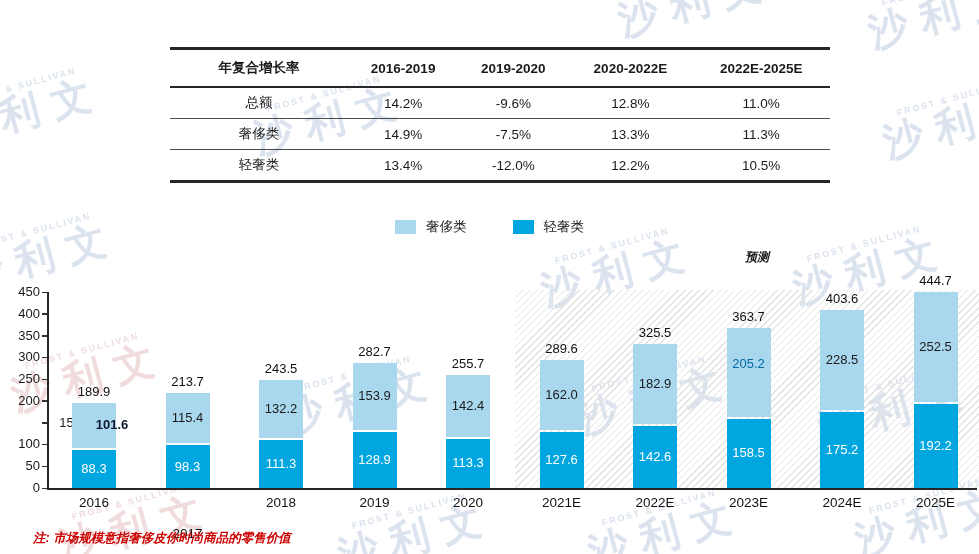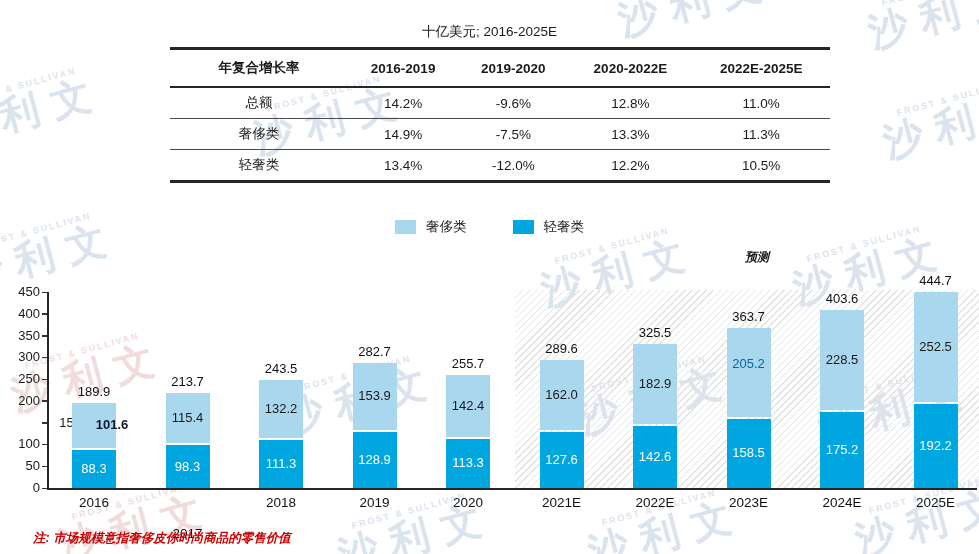--- a/index.html
+++ b/index.html
@@ -103,21 +103,20 @@
       <div class="wm" style="left: 585px; top: 502px; color: rgb(219, 227, 238);">
         <div class="wm-sub">FROST &amp; SULLIVAN</div>
         <div class="wm-big">沙利文</div>
       </div>
       <div class="wm" style="left: 852px; top: 490px; color: rgb(219, 227, 238);">
         <div class="wm-sub">FROST &amp; SULLIVAN</div>
         <div class="wm-big">沙利文</div>
       </div>
     </div>
 
-  <div class="subtitle">十亿美元; 2016-2025E</div>
 
   <table id="cagr-table">
       <thead>
         <tr>
           <th>年复合增长率</th>
           <th>2016-2019</th>
           <th>2019-2020</th>
           <th>2020-2022E</th>
           <th>2022E-2025E</th>
         </tr>

